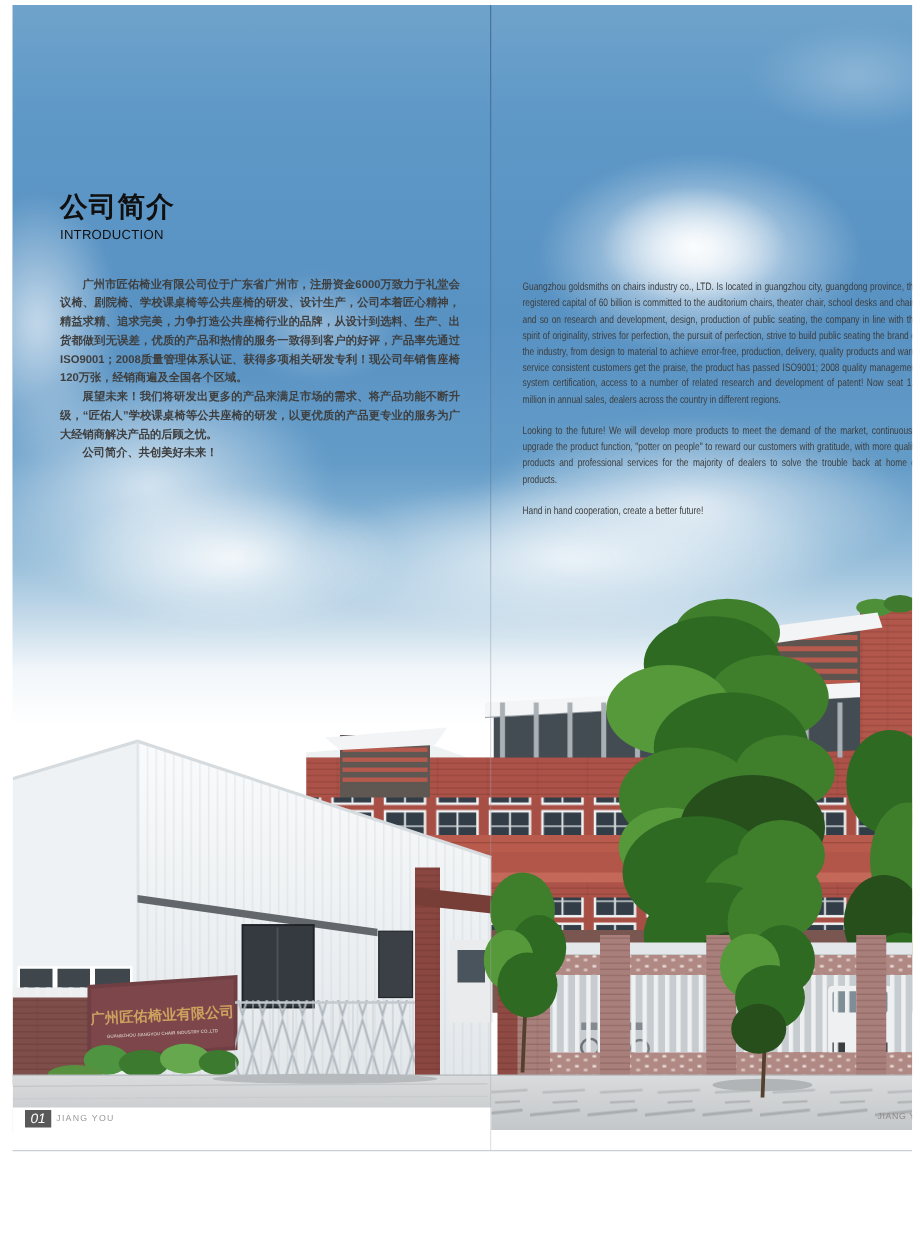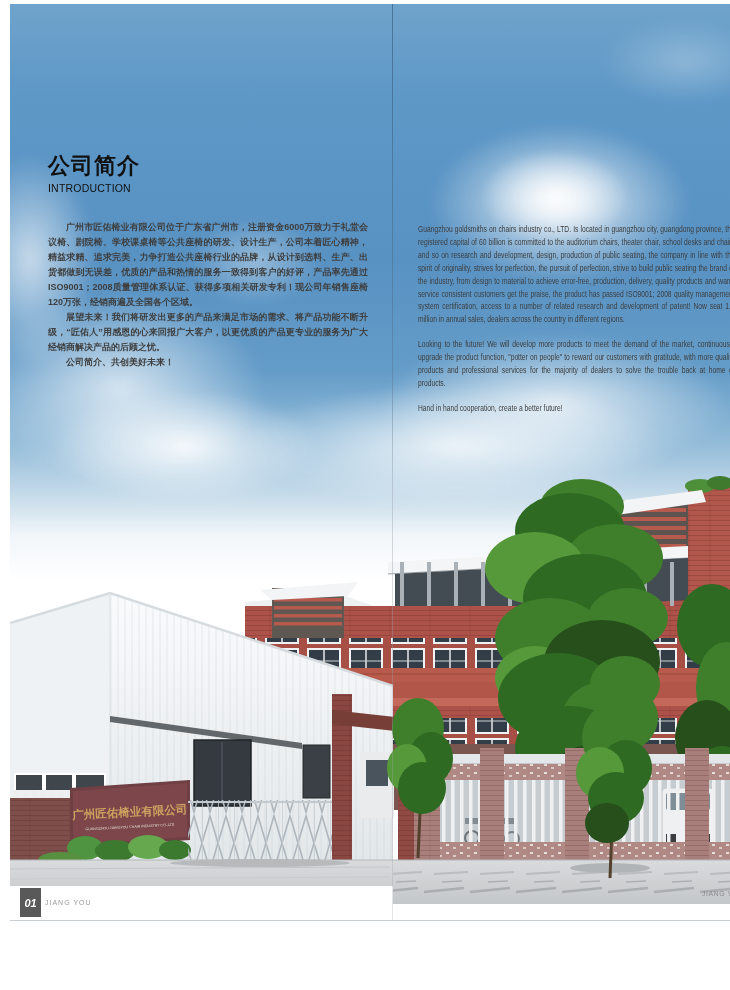--- a/index.html
+++ b/index.html
@@ -30,22 +30,22 @@
   .cn-text p{margin:0;text-indent:2em;}
   .en-text{position:absolute;left:408px;top:219px;width:406px;z-index:2;
            transform:scaleX(0.78);transform-origin:0 0;
            font-size:8.6px;line-height:12.9px;color:#3d3d3d;text-align:justify;}
   .en-text p{margin:0 0 12px 0;}
   .photo{position:absolute;left:0;top:462px;z-index:3;}
   .divider{position:absolute;left:382px;top:0;width:1px;height:100%;z-index:6;
            background:linear-gradient(180deg,rgba(50,85,118,.6) 0%,rgba(90,120,150,.5) 40%,
                       rgba(150,158,168,.4) 52%,rgba(160,165,172,.3) 100%);}
   .footer-left{position:absolute;left:10px;top:884px;display:flex;align-items:center;z-index:7;}
-  .pagenum{width:21px;height:29px;background:#595959;color:#ffffff;font-size:11px;
-           font-weight:bold;font-style:italic;display:flex;align-items:center;justify-content:center;}
+  .pagenum{width:21px;height:14px;background:#595959;color:#ffffff;font-size:11px;
+           font-weight:normal;font-style:italic;display:flex;align-items:center;justify-content:center;}
   .brand{margin-left:4px;font-size:7px;color:#9a9a9a;letter-spacing:1px;}
   .footer-right{position:absolute;left:692px;top:886px;font-size:7px;color:#8a8a8a;
                 letter-spacing:.5px;white-space:nowrap;z-index:7;}
 </style>
 </head>
 <body>
 
 <div class="canvas">
   <div class="page">
 
@@ -59,21 +59,21 @@
     <div class="cloud c7"></div>
     <div class="cloud c8"></div>
 
     <div class="heading">
       <div class="cn">公司简介</div>
       <div class="en">INTRODUCTION</div>
     </div>
 
     <div class="cn-text">
       <p>广州市匠佑椅业有限公司位于广东省广州市，注册资金6000万致力于礼堂会议椅、剧院椅、学校课桌椅等公共座椅的研发、设计生产，公司本着匠心精神，精益求精、追求完美，力争打造公共座椅行业的品牌，从设计到选料、生产、出货都做到无误差，优质的产品和热情的服务一致得到客户的好评，产品率先通过ISO9001；2008质量管理体系认证、获得多项相关研发专利！现公司年销售座椅120万张，经销商遍及全国各个区域。</p>
-      <p>展望未来！我们将研发出更多的产品来满足市场的需求、将产品功能不断升级，“匠佑人”用感恩的心来回报广大客户，以更优质的产品更专业的服务为广大经销商解决产品的后顾之忧。</p>
+      <p>展望未来！我们将研发出更多的产品来满足市场的需求、将产品功能不断升级，“匠佑人”学校课桌椅等公共座椅的研发，以更优质的产品更专业的服务为广大经销商解决产品的后顾之忧。</p>
       <p>公司简介、共创美好未来！</p>
     </div>
 
     <div class="en-text">
       <p>Guangzhou goldsmiths on chairs industry co., LTD. Is located in guangzhou city, guangdong province, the registered capital of 60 billion is committed to the auditorium chairs, theater chair, school desks and chairs and so on research and development, design, production of public seating, the company in line with the spirit of originality, strives for perfection, the pursuit of perfection, strive to build public seating the brand of the industry, from design to material to achieve error-free, production, delivery, quality products and warm service consistent customers get the praise, the product has passed ISO9001; 2008 quality management system certification, access to a number of related research and development of patent! Now seat 1.2 million in annual sales, dealers across the country in different regions.</p>
       <p>Looking to the future! We will develop more products to meet the demand of the market, continuously upgrade the product function, "potter on people" to reward our customers with gratitude, with more quality products and professional services for the majority of dealers to solve the trouble back at home of products.</p>
       <p>Hand in hand cooperation, create a better future!</p>
     </div>
 
     <svg class="photo" width="720" height="446" viewBox="0 0 720 446">

